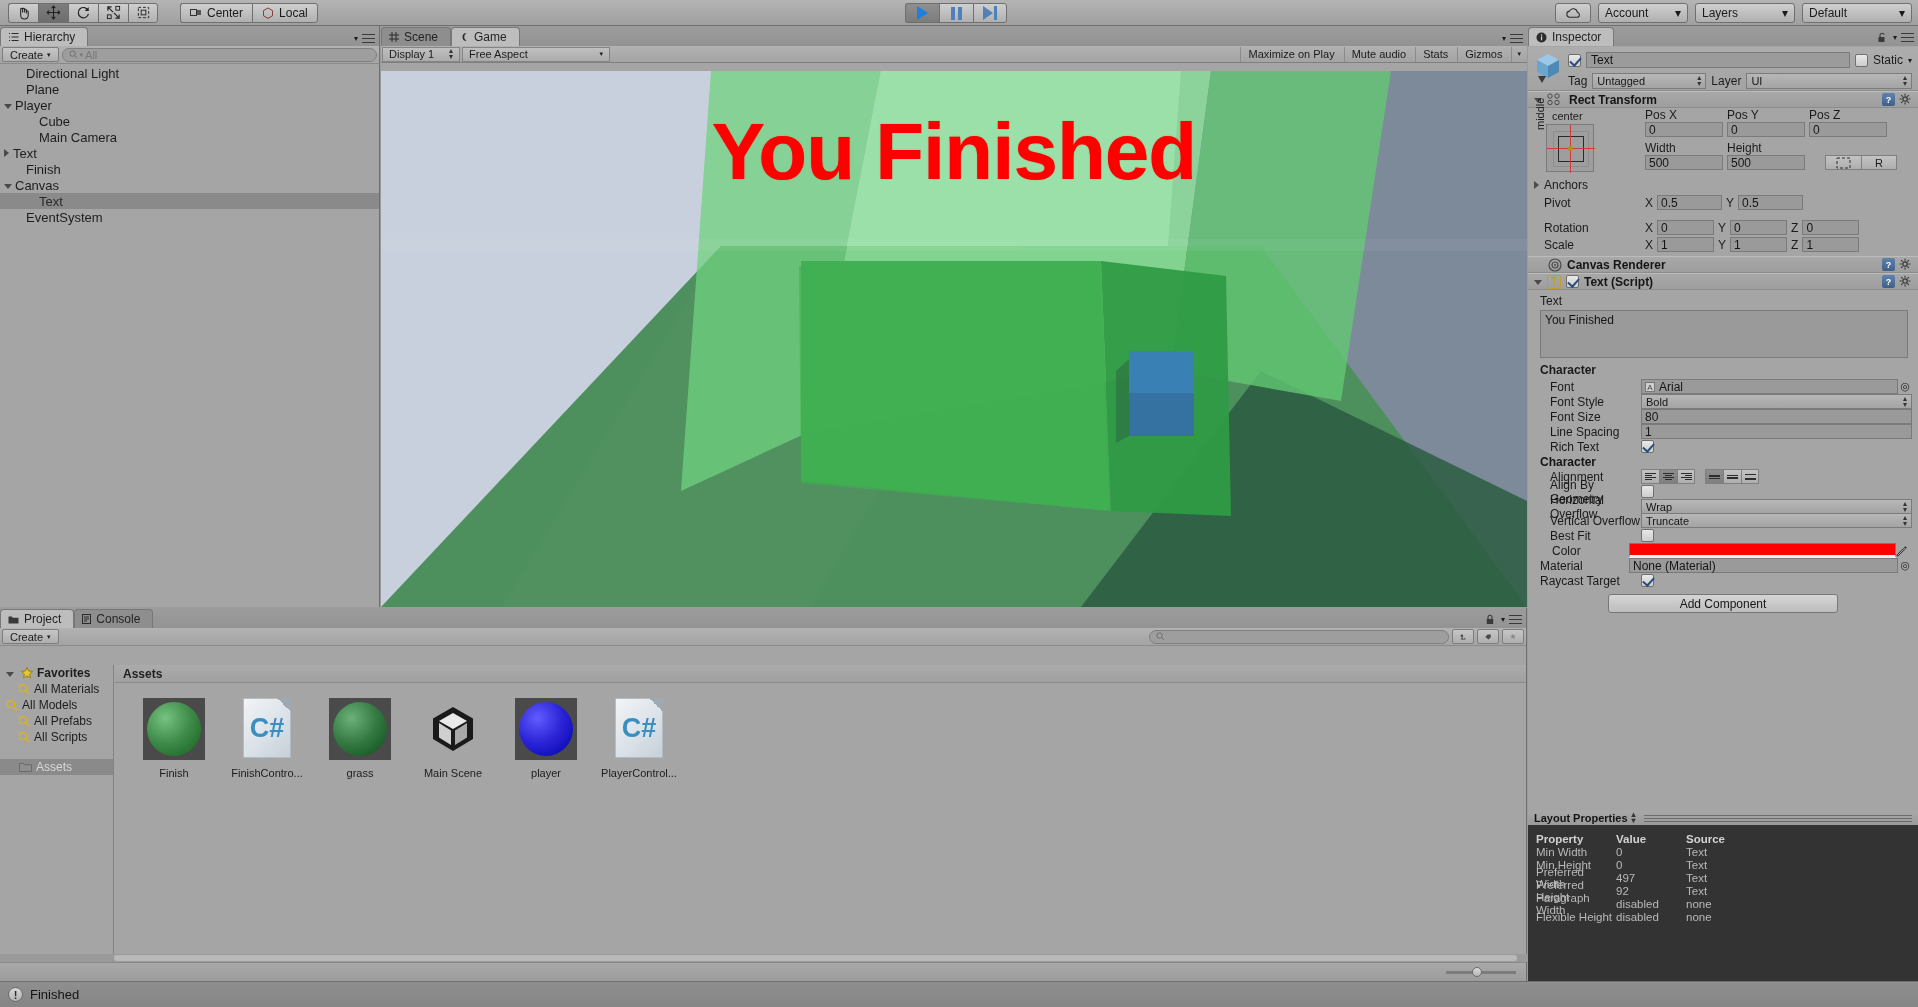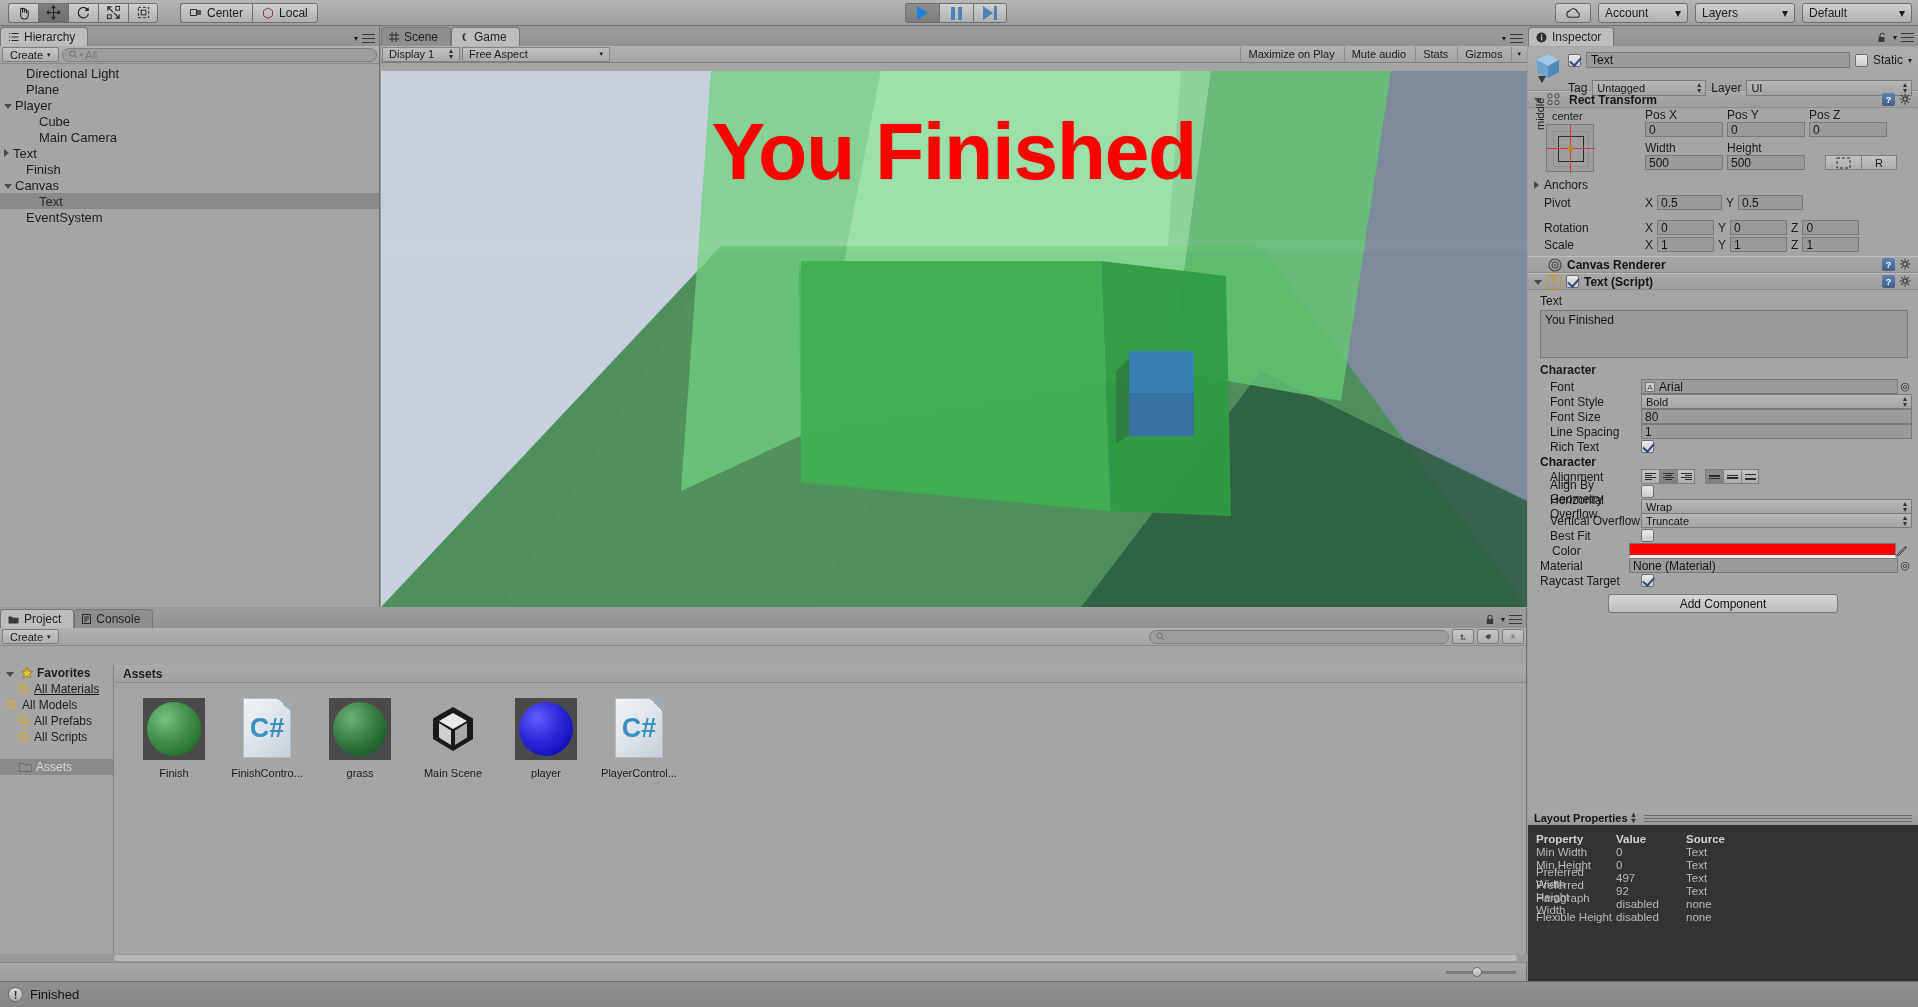--- a/index.html
+++ b/index.html
@@ -140,21 +140,21 @@
                background:linear-gradient(#adadad,#a3a3a3); border-bottom:1px solid #8e8e8e; }
   .cube-ic { width:28px;height:32px; position:relative; }
   .namefield { flex:1; }
   .row1 { display:flex; align-items:center; gap:5px; }
   .txtbox { background:#9b9b9b; border:1px solid #7b7b7b; height:16px; font-size:12px;
             padding:0 4px; display:flex; align-items:center; color:#141414; }
   .cbox { width:13px;height:13px; background:linear-gradient(#e8e8e8,#cdcdcd);
           border:1px solid #6f6f6f; border-radius:2px; position:relative; flex:none; }
   .cbox.on:after { content:""; position:absolute; left:3px; top:0px; width:5px;height:9px;
                    border:solid #2a4b7c; border-width:0 2px 2px 0; transform:rotate(42deg); }
-  .row2 { display:flex; align-items:center; gap:5px; margin-top:12px; font-size:12px; }
+  .row2 { display:flex; align-items:center; gap:5px; margin-top:5px; font-size:12px; }
   .popup { background:linear-gradient(#b7b7b7,#a4a4a4); border:1px solid #7b7b7b; height:16px;
            font-size:11px; padding:0 4px; display:flex; align-items:center;
            justify-content:space-between; color:#161616; }
   .updown { font-size:8px; line-height:6px; color:#333; text-align:center; }
   .comp-head { height:17px; display:flex; align-items:center; gap:5px; padding:0 6px;
                background:linear-gradient(#a8a8a8,#9e9e9e); border-top:1px solid #bcbcbc;
                border-bottom:1px solid #8c8c8c; font-size:12px; font-weight:bold; color:#151515; }
   .foldD { width:0;height:0;border-top:5px solid #4a4a4a;border-left:4px solid transparent;border-right:4px solid transparent;margin-top:2px; }
   .foldA { width:0;height:0;border-left:5px solid #4a4a4a;border-top:4px solid transparent;border-bottom:4px solid transparent; }
   .comp-right { margin-left:auto; display:flex; gap:4px; align-items:center; }
@@ -516,21 +516,21 @@
     </div>
   </div>
   <div id="proj-fav">
       <div class="frow">
         <span class="hfoldD"></span>
         <svg width="12" height="12" viewBox="0 0 12 12">
           <path d="M6 0.5l1.6 3.5 3.9.4-2.9 2.6.9 3.9L6 8.9 2.5 10.9l.9-3.9L0.5 4.4l3.9-.4z" fill="#e8c832" stroke="#9a7f13"></path>
         </svg>
         <b style="font-size:12px">Favorites</b>
       </div>
-      <div class="frow" style="padding-left: 18px; text-decoration: underline;">
+      <div class="frow" style="padding-left: 18px;">
         <svg width="12" height="12" viewBox="0 0 12 12">
           <circle cx="5" cy="5" r="3.6" fill="none" stroke="#d8b02a" stroke-width="1.5"></circle>
           <path d="M7.8 7.8L11 11" stroke="#d8b02a" stroke-width="1.6"></path>
         </svg>
         <span>All Materials</span>
       </div>
       <div class="frow" style="">
         <svg width="12" height="12" viewBox="0 0 12 12">
           <circle cx="5" cy="5" r="3.6" fill="none" stroke="#d8b02a" stroke-width="1.5"></circle>
           <path d="M7.8 7.8L11 11" stroke="#d8b02a" stroke-width="1.6"></path>

